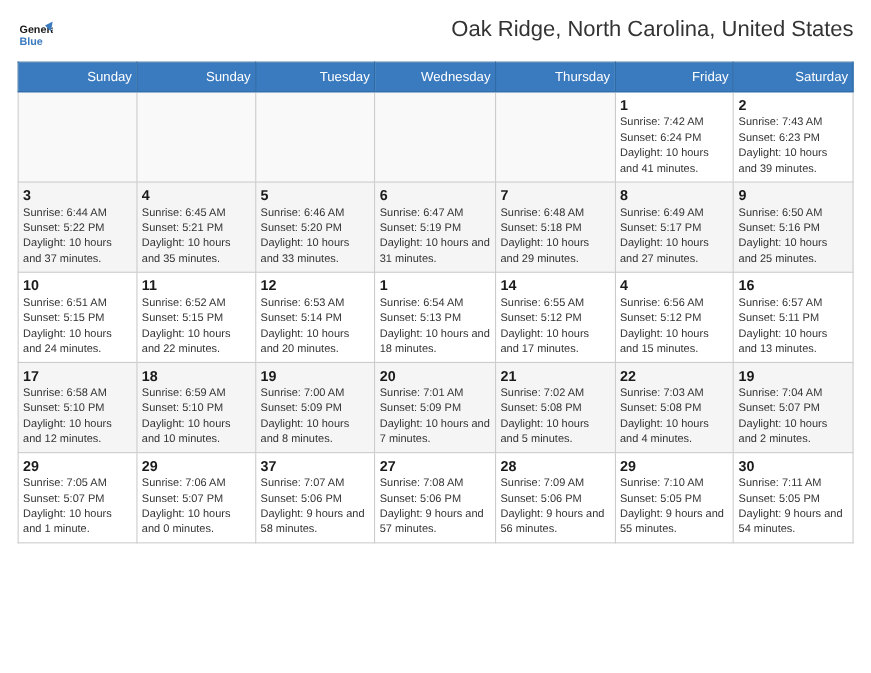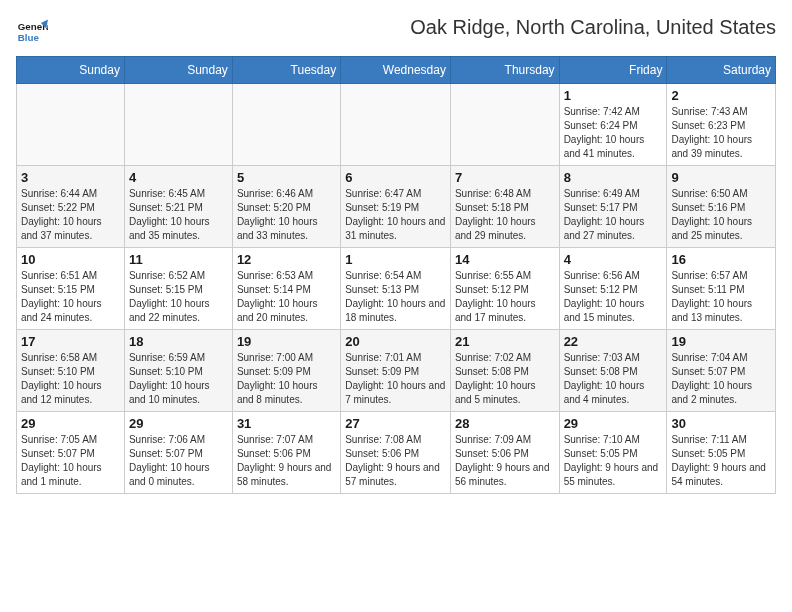--- a/index.html
+++ b/index.html
@@ -218,21 +218,21 @@
       <tr>
         <td>
           <span class="day-number">29</span>
           <div class="day-info">Sunrise: 7:05 AM<br>Sunset: 5:07 PM<br>Daylight: 10 hours and 1 minute.</div>
         </td>
         <td>
           <span class="day-number">29</span>
           <div class="day-info">Sunrise: 7:06 AM<br>Sunset: 5:07 PM<br>Daylight: 10 hours and 0 minutes.</div>
         </td>
         <td>
-          <span class="day-number">31</span>
+          <span class="day-number">37</span>
           <div class="day-info">Sunrise: 7:07 AM<br>Sunset: 5:06 PM<br>Daylight: 9 hours and 58 minutes.</div>
         </td>
         <td>
           <span class="day-number">27</span>
           <div class="day-info">Sunrise: 7:08 AM<br>Sunset: 5:06 PM<br>Daylight: 9 hours and 57 minutes.</div>
         </td>
         <td>
           <span class="day-number">28</span>
           <div class="day-info">Sunrise: 7:09 AM<br>Sunset: 5:06 PM<br>Daylight: 9 hours and 56 minutes.</div>
         </td>

